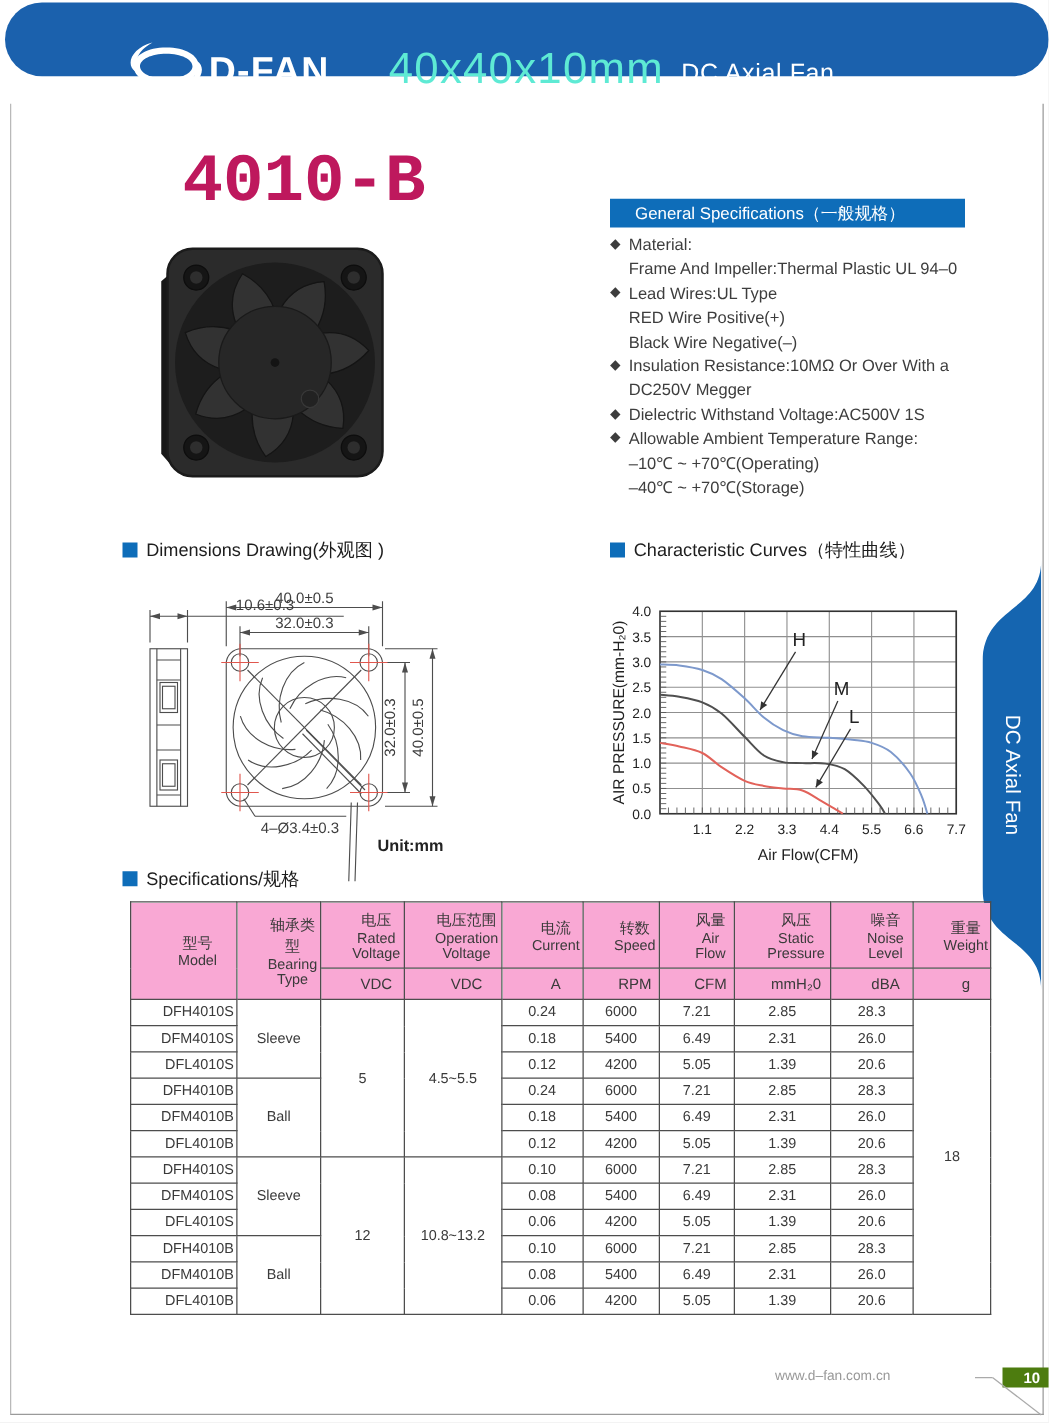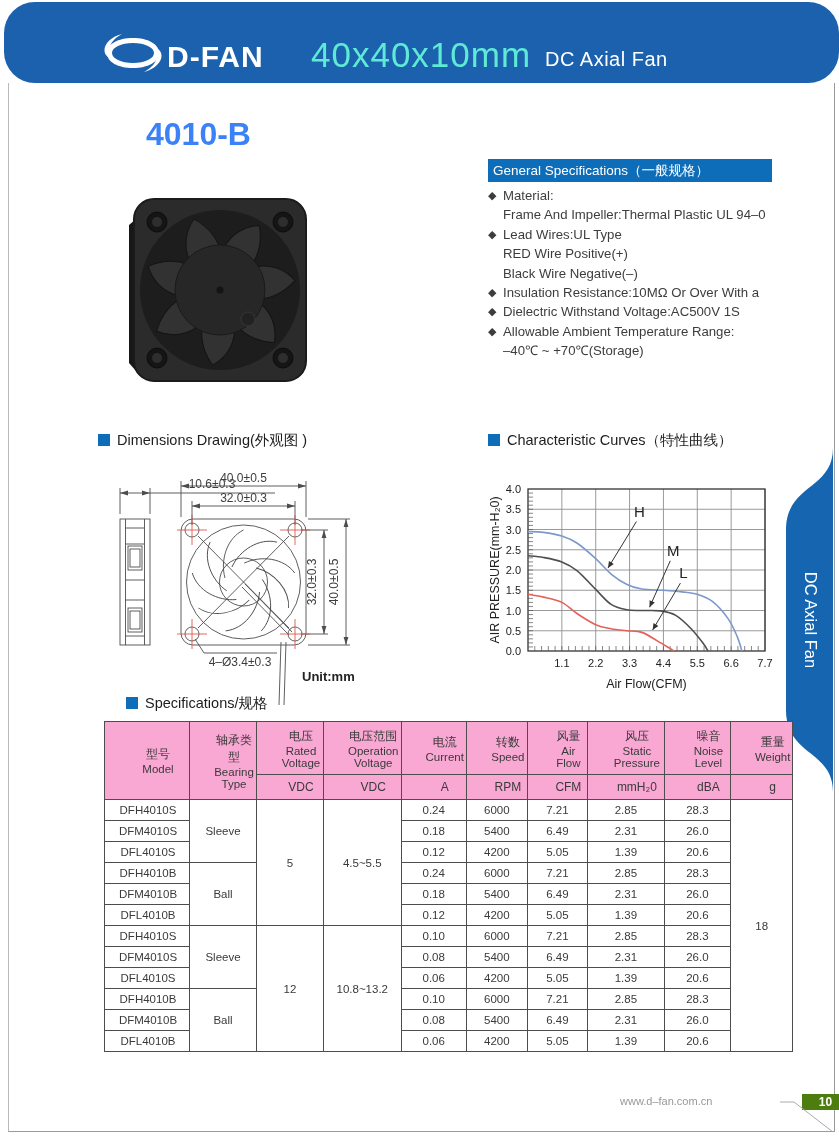--- a/index.html
+++ b/index.html
@@ -1,62 +1,62 @@
 <!DOCTYPE html>
 <html><head>
 <meta charset="utf-8">
 <style>
   html,body{margin:0;padding:0;background:#e9e9e9;}
   .page{position:relative;width:839px;height:1138px;background:#ffffff;overflow:hidden;
         font-family:"Liberation Sans", sans-serif;color:#333;}
   
-  .hdr{position:absolute;left:4px;top:2px;width:835px;height:81px;background:#1b61ad;border-radius:31px;}
+  .hdr{position:absolute;left:4px;top:2px;width:835px;height:59px;background:#1b61ad;border-radius:31px;}
   .hdr .brand{position:absolute;left:163px;top:38px;font-size:30px;font-weight:bold;color:#fff;letter-spacing:1px;}
   .hdr .size{position:absolute;left:307px;top:33px;font-size:35px;color:#5eead4;letter-spacing:1px;}
   .hdr .sub{position:absolute;left:541px;top:46px;font-size:20px;color:#fff;letter-spacing:.5px;}
   .logo{position:absolute;left:98px;top:30px;}
   
   .frame{position:absolute;left:8px;top:83px;width:825px;height:1048px;
          border-left:1px solid #b9b9b9;border-right:1px solid #9a9a9a;border-bottom:1px solid #9a9a9a;}
   
-  .model-title{position:absolute;left:146px;top:116px;font-size:32px;font-weight:600;color:#3b82f6;}
+  .model-title{position:absolute;left:146px;top:116px;font-size:54px;font-weight:600;color:#be185d;font-family:Liberation Mono, monospace;}
   .fan-photo{position:absolute;left:124px;top:191px;}
   
   .gs-bar{position:absolute;left:488px;top:159px;width:284px;height:23px;background:#0e6db9;
-          color:#fff;font-size:13.5px;line-height:23px;padding-left:5px;box-sizing:border-box;}
+          color:#fff;font-size:13.5px;line-height:23px;padding-left:20px;box-sizing:border-box;}
   .gs-list{position:absolute;left:488px;top:186px;width:310px;}
   .gs-row{position:relative;padding-left:15px;font-size:13.2px;line-height:19.4px;color:#3d3d3d;}
   .gs-row .gs-bullet{position:absolute;left:0;top:0;font-size:11px;color:#3d3d3d;}
   
   .sec-title{position:absolute;font-size:14.5px;color:#1d1d1d;}
   .sec-title .sq{display:inline-block;width:12px;height:12px;background:#0e6db9;margin-right:7px;vertical-align:-1px;}
   #dim-title{left:98px;top:431px;}
   #curve-title{left:488px;top:431px;}
-  #spec-title{left:98px;top:694px;margin-left:28px;}
+  #spec-title{left:98px;top:694px;}
   .dim-svg{position:absolute;left:95px;top:468px;}
   .chart-svg{position:absolute;left:488px;top:468px;}
   svg text{font-family:"Liberation Sans", sans-serif;}
   .dim-text{font-size:12px;fill:#3d3d3d;}
   .unit-text{font-size:13px;font-weight:600;fill:#222;}
   .tick{font-size:11px;fill:#222;}
   .axis-label{font-size:12.5px;fill:#222;}
   .curve-label{font-size:15px;fill:#222;}
   
   .side-tab{position:absolute;left:786px;top:448px;}
   
   .spec-table{position:absolute;left:104px;top:721px;border-collapse:collapse;table-layout:fixed;}
   .spec-table th,.spec-table td{border:1px solid #4d4d4d;text-align:center;padding:0 2px;
       font-weight:normal;color:#3a3a3a;overflow:hidden;}
   .spec-table thead th{background:#f9a8d4;font-size:12px;padding-left:24px;}
   .spec-table thead .cn{font-size:12px;}
   .spec-table thead .en{font-size:11.5px;}
   .spec-table thead tr.hr1 th{height:52px;}
   .spec-table thead tr.hr2 th{height:24px;margin-top:28px;}
   .spec-table tbody td{height:20px;font-size:11.5px;background:#fff;}
-  .spec-table tbody td.model-cell{text-align:center;padding-left:4px;}
+  .spec-table tbody td.model-cell{text-align:right;padding-left:4px;}
   
   .site{position:absolute;left:620px;top:1095px;width:128px;text-align:left;font-size:11px;color:#989898;}
   .page-num{position:absolute;left:754px;top:1094px;width:47px;height:16px;background:#4d7c0f;
             color:#fff;font-size:12px;font-weight:bold;text-align:center;line-height:16px;margin-left:48px;}
   .foot-lines{position:absolute;left:780px;top:1094px;}
 </style>
 </head>
 <body>
 
 <div class="page">
@@ -110,22 +110,24 @@
   </svg>
 
   <div class="gs-bar">General Specifications（一般规格）</div>
   <div class="gs-list">
       <div class="gs-row"><span class="gs-bullet">◆</span><span>Material:</span></div>
       <div class="gs-row"><span class="gs-bullet"></span><span>Frame And Impeller:Thermal Plastic UL 94–0</span></div>
       <div class="gs-row"><span class="gs-bullet">◆</span><span>Lead Wires:UL Type</span></div>
       <div class="gs-row"><span class="gs-bullet"></span><span>RED Wire Positive(+)</span></div>
       <div class="gs-row"><span class="gs-bullet"></span><span>Black Wire Negative(–)</span></div>
       <div class="gs-row"><span class="gs-bullet">◆</span><span>Insulation Resistance:10MΩ Or Over With a</span></div>
+      <div class="gs-row"><span class="gs-bullet"></span><span>DC250V Megger</span></div>
       <div class="gs-row"><span class="gs-bullet">◆</span><span>Dielectric Withstand Voltage:AC500V 1S</span></div>
       <div class="gs-row"><span class="gs-bullet">◆</span><span>Allowable Ambient Temperature Range:</span></div>
+      <div class="gs-row"><span class="gs-bullet"></span><span>–10℃ ~ +70℃(Operating)</span></div>
       <div class="gs-row"><span class="gs-bullet"></span><span>–40℃ ~ +70℃(Storage)</span></div>
     </div>
 
   <div class="sec-title" id="dim-title">
     <span class="sq"></span><span>Dimensions Drawing(外观图 )</span>
   </div>
   <div class="sec-title" id="curve-title">
     <span class="sq"></span><span>Characteristic Curves（特性曲线）</span>
   </div>
   <div class="sec-title" id="spec-title">

